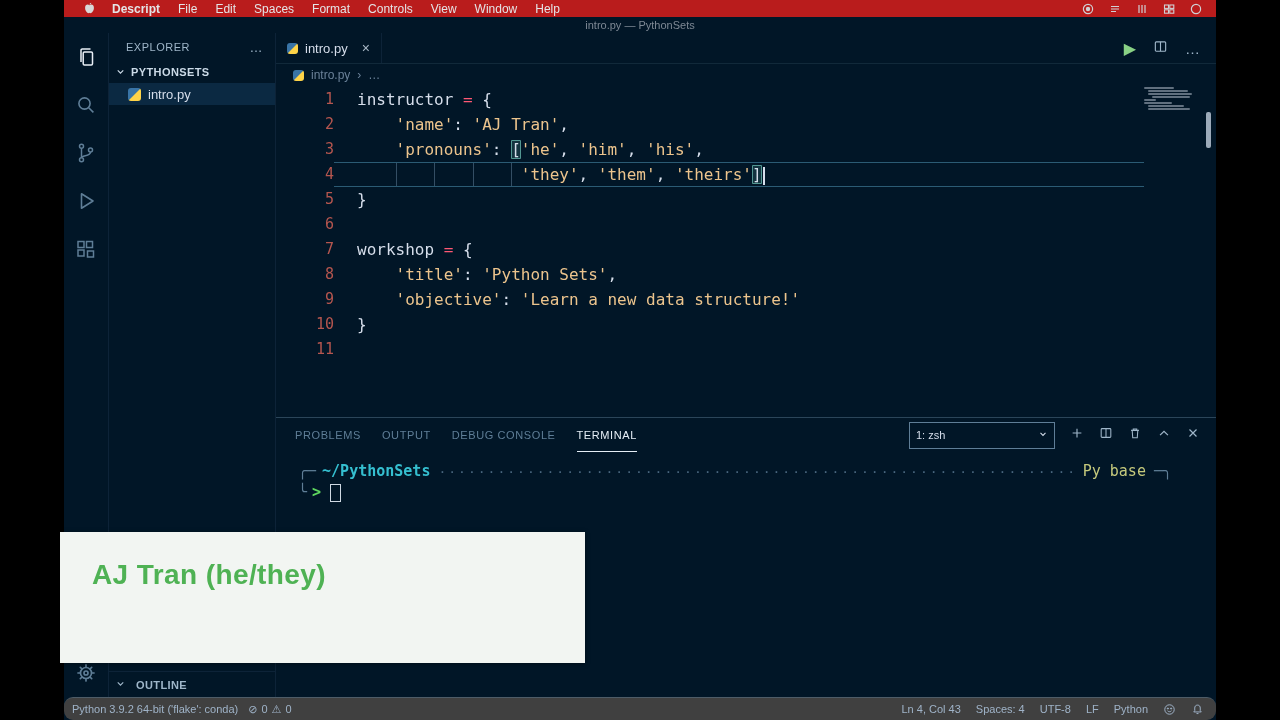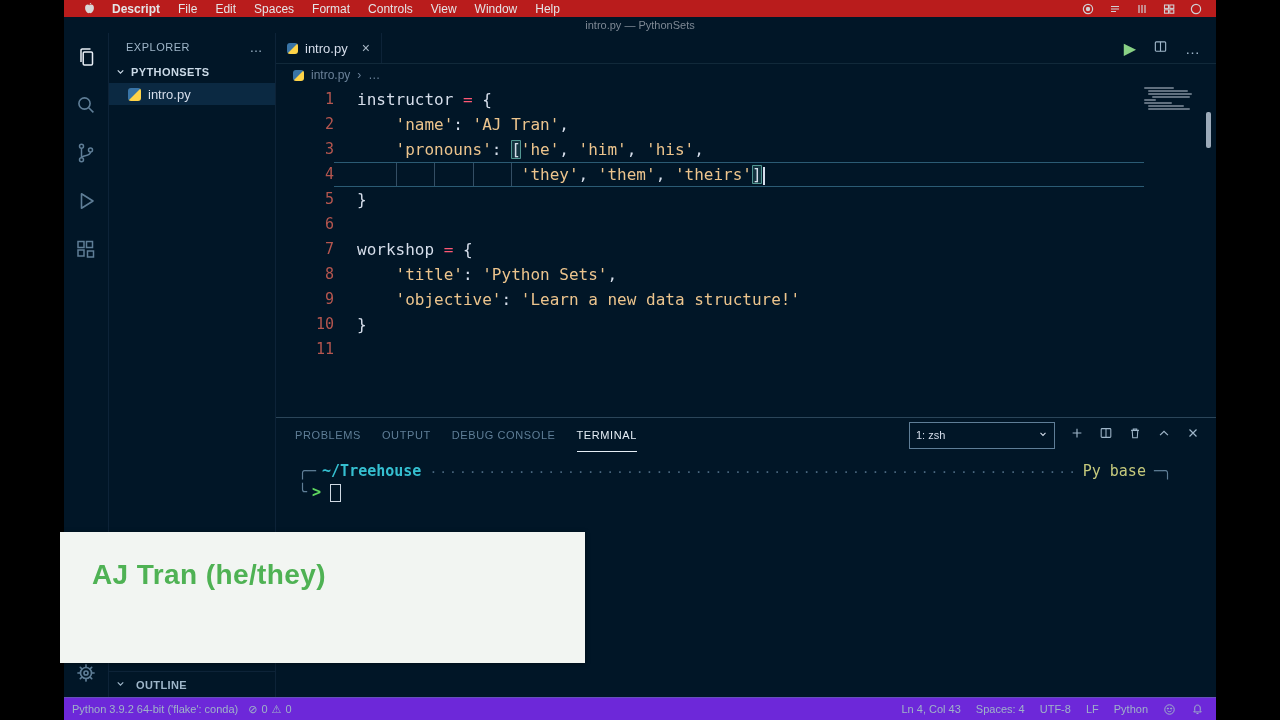--- a/index.html
+++ b/index.html
@@ -89,21 +89,21 @@
   .t-row{display:flex;align-items:center;}
   .t-corner{color:#5f7e97;}
   .t-cwd{color:#35bfd0;font-weight:bold;margin:0 8px 0 6px;}
   .t-dots{flex:1;overflow:hidden;white-space:nowrap;color:#49667e;letter-spacing:2px;font-size:13px;}
   .t-env{color:#c5c97c;margin:0 8px;}
   .t-chev{color:#5fd75f;font-weight:bold;margin:0 9px 0 5px;}
   .t-cursor{width:9px;height:16px;border:1px solid #cfd9e3;display:inline-block;}
 
   
   .statusbar{height:22px;flex:none;border-top:1px solid rgba(95,126,151,.45);display:flex;
-             align-items:center;padding:0 12px 0 8px;font-size:11px;color:#9fb3c8;background:#6d28d9;}
+             align-items:center;padding:0 12px 0 8px;font-size:11px;color:#9fb3c8;background:#404040;border-radius:9px;}
   .st-left{display:flex;gap:10px;align-items:center;}
   .st-prob{display:flex;gap:4px;align-items:center;}
   .st-right{margin-left:auto;display:flex;gap:15px;align-items:flex-start;}
   .st-icon svg{display:block;}
 
   
   .lower-third{position:absolute;left:60px;top:532px;width:525px;height:131px;background:#f2f5f2;
                z-index:50;padding:27px 0 0 32px;box-sizing:border-box;box-shadow:0 1px 5px rgba(0,0,0,.4);}
   .lt-name{font-size:28px;font-weight:bold;color:#4fb254;letter-spacing:.4px;}
   .lt-role{font-size:23px;color:#7d938a;margin-top:10px;letter-spacing:.4px;}
@@ -363,21 +363,21 @@
               <span>
                 <svg width="14" height="14" viewBox="0 0 16 16" fill="none" stroke="currentColor" stroke-width="1.4">
                     <path d="M4 4l8 8M12 4l-8 8"></path>
                   </svg>
               </span>
             </span>
           </div>
           <div class="terminal">
             <div class="t-row">
               <span class="t-corner">╭─</span>
-              <span class="t-cwd">~/Treehouse</span>
+              <span class="t-cwd">~/PythonSets</span>
               <span class="t-dots">··························································································································</span>
               <span class="t-env">Py base</span>
               <span class="t-corner">─╮</span>
             </div>
             <div class="t-row">
               <span class="t-corner">╰</span>
               <span class="t-chev">&gt;</span>
               <span class="t-cursor"></span>
             </div>
           </div>

